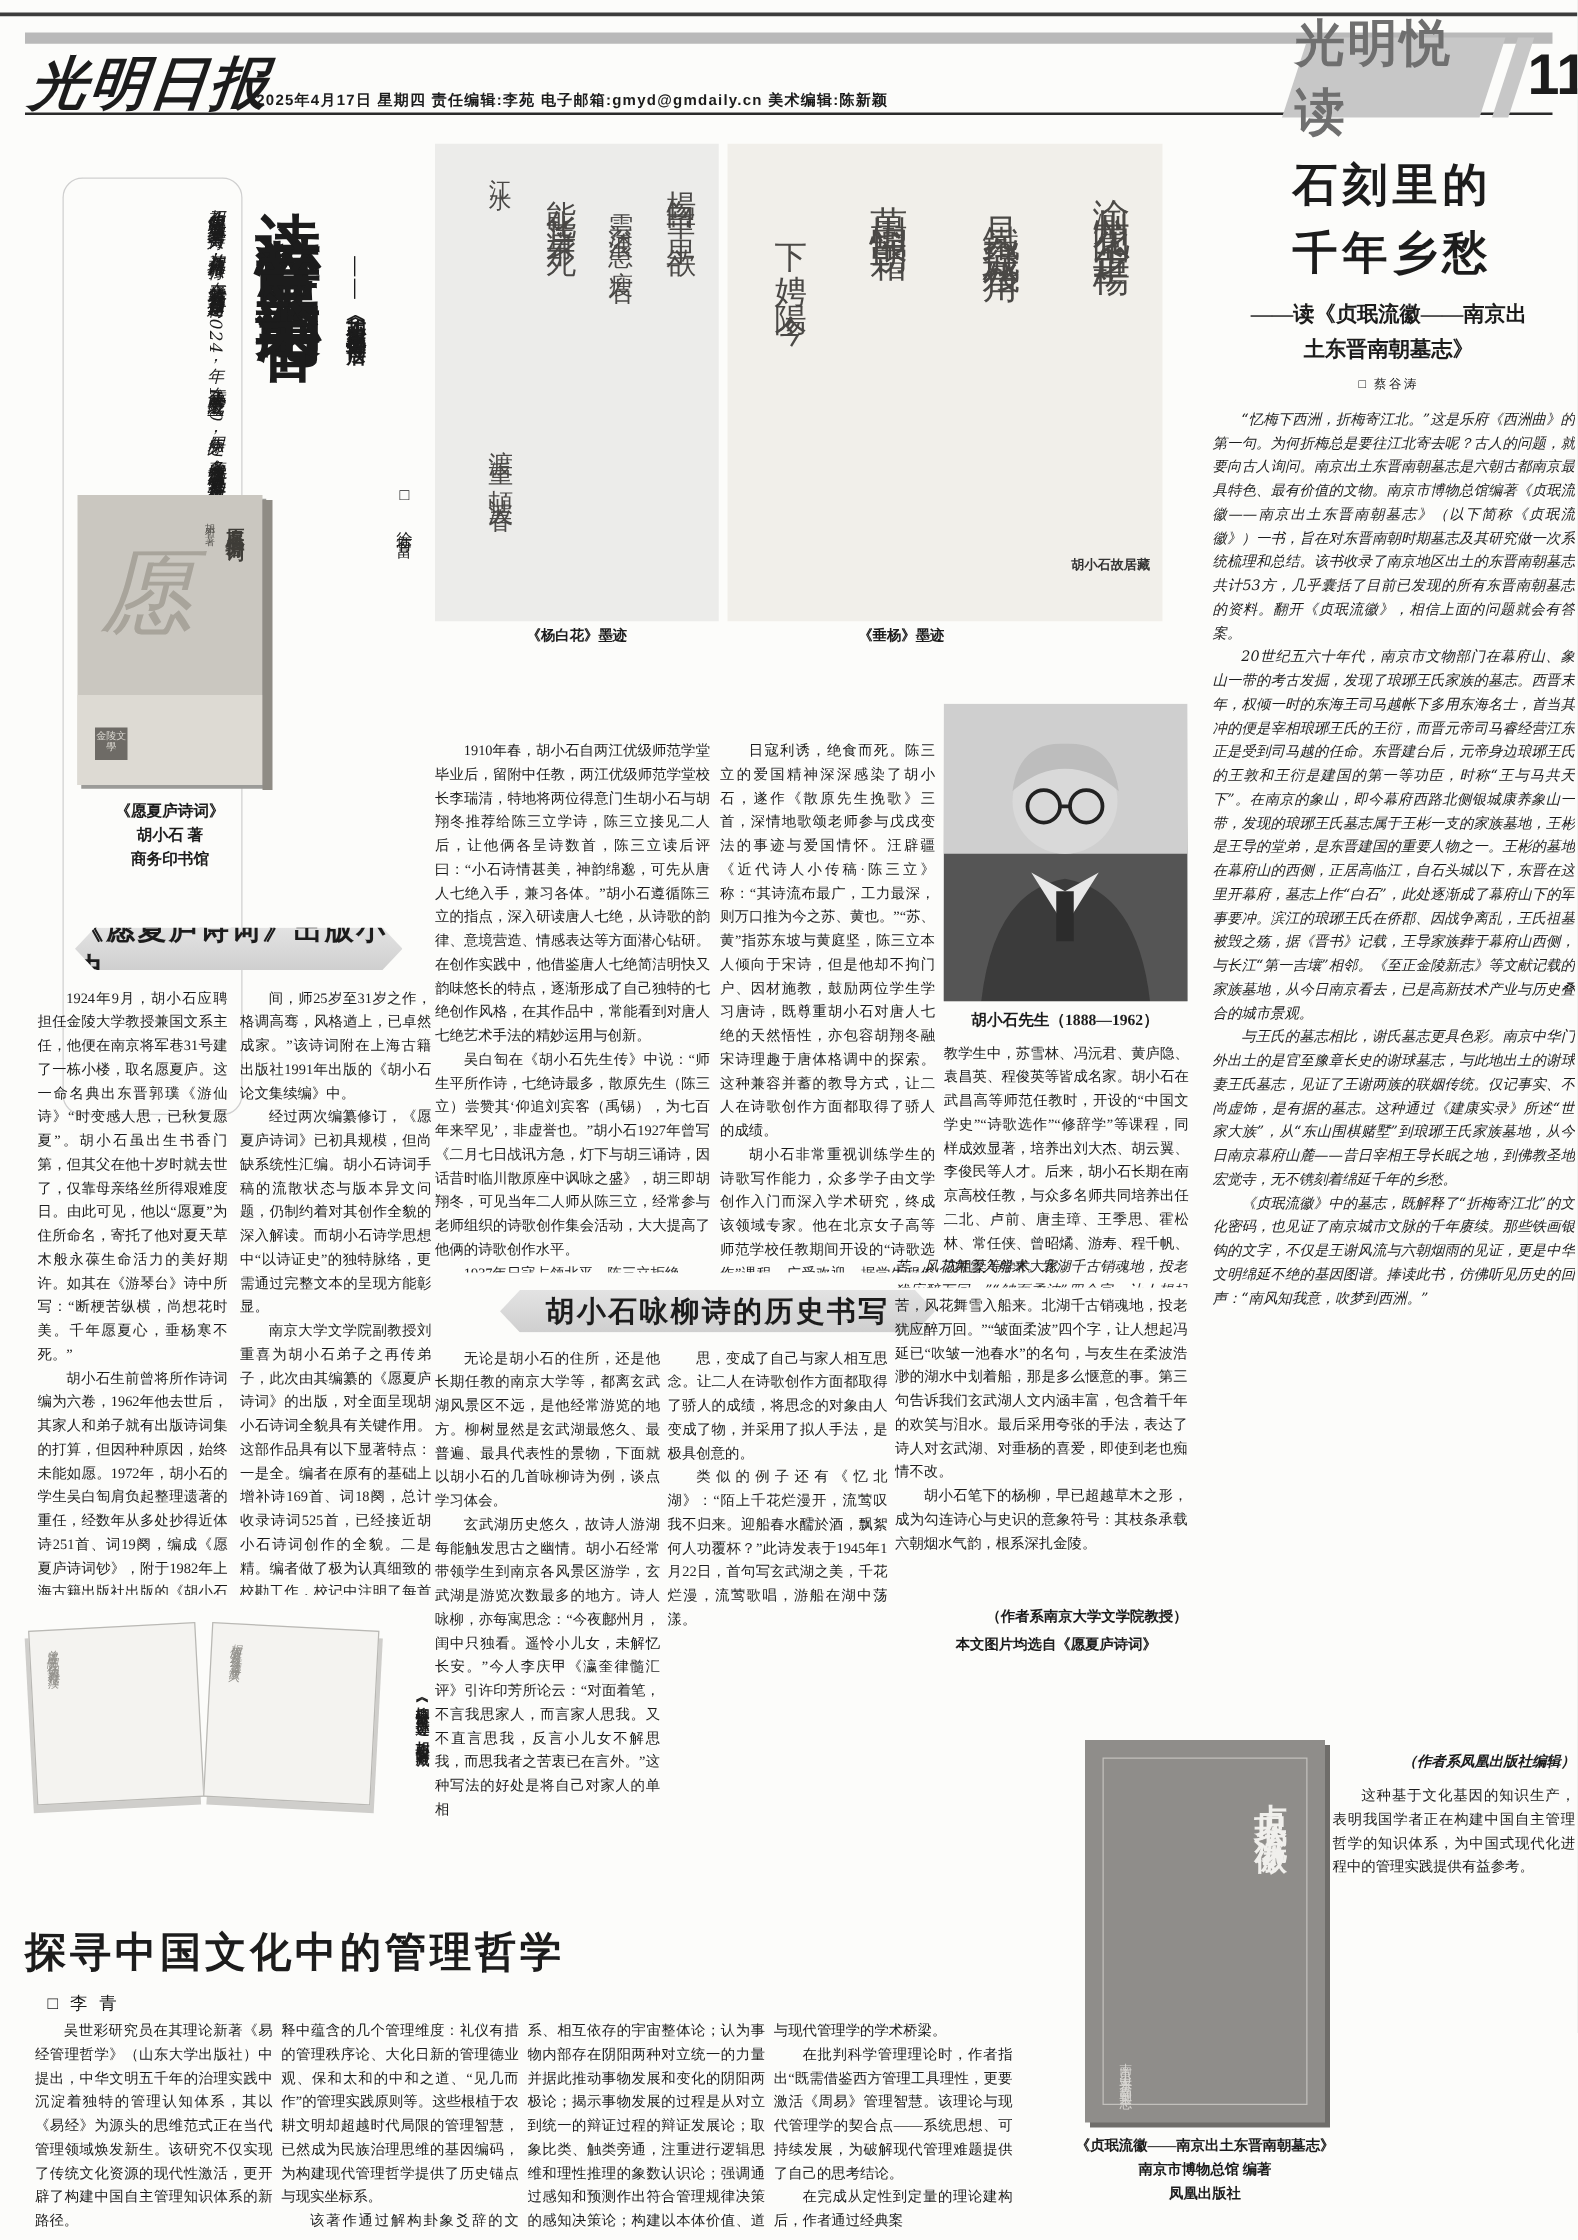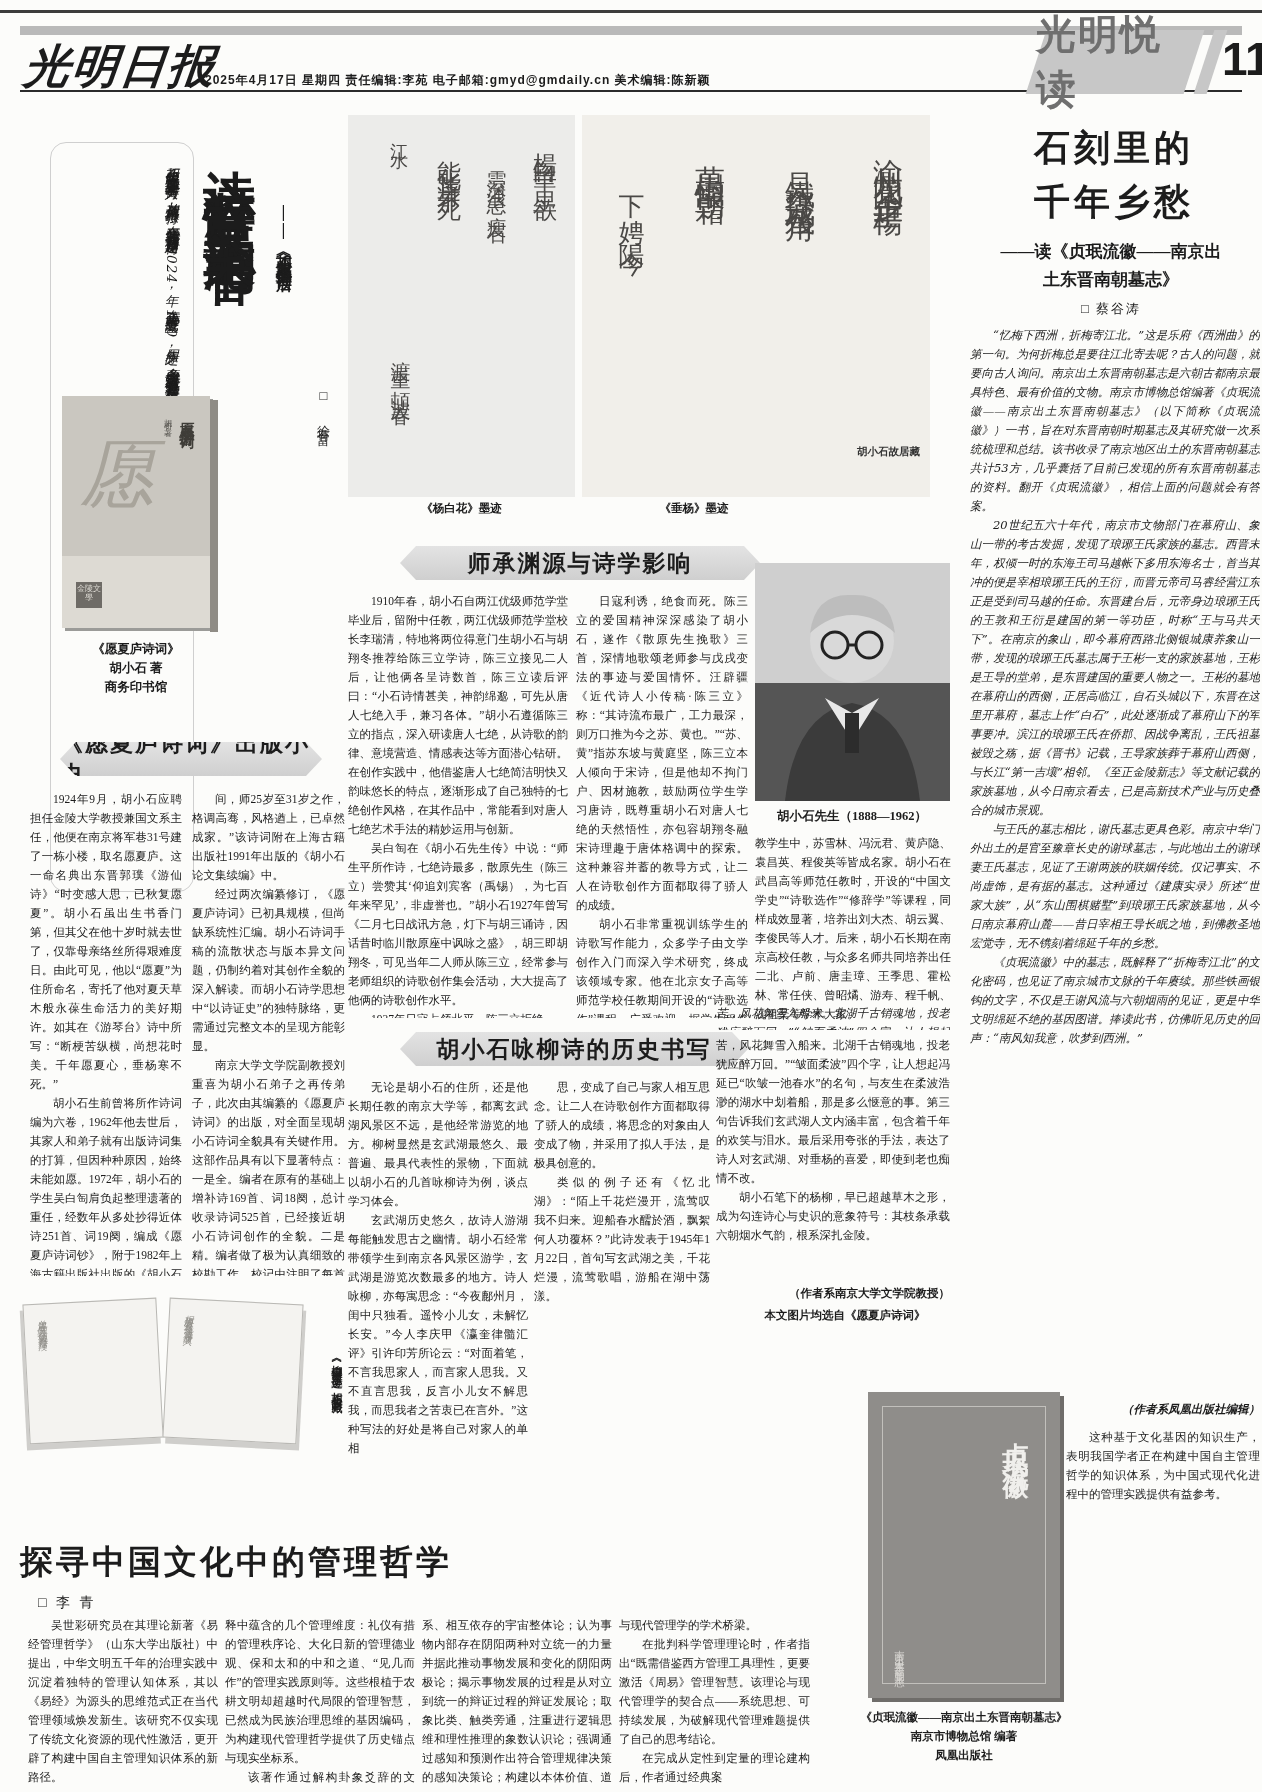--- a/index.html
+++ b/index.html
@@ -55,21 +55,21 @@
   .portrait{left:755px;top:563px;width:195px;height:238px;background:linear-gradient(#e7e7e7,#bdbdbd 35%,#5c5c5c 75%,#3f3f3f);overflow:hidden;}
   
   .openbook{left:22px;top:1283px;width:282px;height:178px;}
   .page-l,.page-r{position:absolute;top:18px;width:132px;height:138px;background:#f4f3f0;border:1px solid #b9b8b4;}
   .page-l{left:4px;transform:rotate(-3deg);box-shadow:-3px 6px 0 #cfcecb;}
   .page-r{right:4px;transform:rotate(3deg);box-shadow:3px 6px 0 #cfcecb;}
   .squig{writing-mode:vertical-rl;font-size:9px;color:#6a6862;letter-spacing:2px;opacity:.7;font-style:italic;}
   
   .r-title{font-size:36px;font-weight:bold;text-align:center;letter-spacing:4px;line-height:52px;}
   .r-sub{font-size:17px;font-weight:bold;text-align:center;line-height:28px;}
-  .r-byline{font-size:13px;text-align:center;letter-spacing:2px;}
+  .r-byline{font-size:10px;text-align:center;letter-spacing:2px;}
   .attr{text-align:right;font-weight:bold;}
   .cover2{left:868px;top:1392px;width:192px;height:306px;background:#8f8d8a;box-shadow:4px 4px 0 #6f6d6a;}
   .cover2 .inner{position:absolute;left:14px;top:14px;right:14px;bottom:14px;border:1px solid #c2c0bc;}
   .cover2 .t{position:absolute;right:26px;top:30px;writing-mode:vertical-rl;font-size:26px;color:#f0efec;
              letter-spacing:10px;font-weight:bold;font-family:"DejaVu Serif",serif;}
   .cover2 .s{position:absolute;left:24px;bottom:26px;writing-mode:vertical-rl;font-size:10px;color:#d8d6d2;letter-spacing:3px;}
   
   .b-title{font-size:33px;font-weight:bold;letter-spacing:3px;font-family:"Liberation Sans",sans-serif;}
   .b-byline{font-size:14px;letter-spacing:3px;margin-left:16px;}
 </style>
@@ -139,25 +139,22 @@
     <div class="col" style="position:absolute;right:160px;top:230px;height:140px;font-size:20px;">渡重 頓波春</div>
   </div>
   <div class="abs callig second" style="left:582px;top:115px;width:348px;height:382px;">
     <div class="col" style="position:absolute;right:22px;top:20px;height:345px;font-size:30px;">渝州花園少垂楊</div>
     <div class="col" style="position:absolute;right:110px;top:34px;height:330px;font-size:30px;">見鐵甕城殘角</div>
     <div class="col" style="position:absolute;right:200px;top:26px;height:330px;font-size:30px;">萬樹悵朝霜</div>
     <div class="col" style="position:absolute;right:280px;top:60px;height:280px;font-size:26px;">下 娉 陽今</div>
     <div class="credit-sm" style="position:absolute;right:10px;top:330px;">胡小石故居藏</div>
   </div>
   <div class="abs caption" style="left:348px;top:501px;width:227px;font-size:11.5px;">《杨白花》墨迹</div>
-  <div class="abs caption" style="left:579px;top:501px;width:230px;font-size:11.5px;">《垂杨》墨迹</div>
-
-  <div class="abs sec-banner" style="left:400px;top:546px;width:360px;height:34px;">
-    <span>师承渊源与诗学影响</span>
-  </div>
+  <div class="abs caption" style="left:606px;top:501px;width:230px;font-size:11.5px;">《垂杨》墨迹</div>
+
   <div class="abs body-col" style="left:348px;top:592px;width:220px;height:426px;">
     <p>1910年春，胡小石自两江优级师范学堂毕业后，留附中任教，两江优级师范学堂校长李瑞清，特地将两位得意门生胡小石与胡翔冬推荐给陈三立学诗，陈三立接见二人后，让他俩各呈诗数首，陈三立读后评曰：“小石诗情甚美，神韵绵邈，可先从唐人七绝入手，兼习各体。”胡小石遵循陈三立的指点，深入研读唐人七绝，从诗歌的韵律、意境营造、情感表达等方面潜心钻研。在创作实践中，他借鉴唐人七绝简洁明快又韵味悠长的特点，逐渐形成了自己独特的七绝创作风格，在其作品中，常能看到对唐人七绝艺术手法的精妙运用与创新。</p>
     <p>吴白匋在《胡小石先生传》中说：“师生平所作诗，七绝诗最多，散原先生（陈三立）尝赞其‘仰追刘宾客（禹锡），为七百年来罕见’，非虚誉也。”胡小石1927年曾写《二月七日战讯方急，灯下与胡三诵诗，因话昔时临川散原座中讽咏之盛》，胡三即胡翔冬，可见当年二人师从陈三立，经常参与老师组织的诗歌创作集会活动，大大提高了他俩的诗歌创作水平。</p>
     <p>1937年日寇占领北平，陈三立拒绝</p>
   </div>
   <div class="abs body-col" style="left:576px;top:592px;width:172px;height:426px;">
     <p>日寇利诱，绝食而死。陈三立的爱国精神深深感染了胡小石，遂作《散原先生挽歌》三首，深情地歌颂老师参与戊戌变法的事迹与爱国情怀。汪辟疆《近代诗人小传稿·陈三立》称：“其诗流布最广，工力最深，则万口推为今之苏、黄也。”“苏、黄”指苏东坡与黄庭坚，陈三立本人倾向于宋诗，但是他却不拘门户、因材施教，鼓励两位学生学习唐诗，既尊重胡小石对唐人七绝的天然悟性，亦包容胡翔冬融宋诗理趣于唐体格调中的探索。这种兼容并蓄的教导方式，让二人在诗歌创作方面都取得了骄人的成绩。</p>
     <p>胡小石非常重视训练学生的诗歌写作能力，众多学子由文学创作入门而深入学术研究，终成该领域专家。他在北京女子高等师范学校任教期间开设的“诗歌选作”课程，广受欢迎。据学生程俊英回忆，“因为胡老师突出唐诗，尤崇李、杜”“同学们受胡老师的启发，大家都读了不少唐诗，写了不少诗，发表在《文艺观摩录》中”。这篇回忆文章末署“一九八年冬挥泪书于上海华东师大”，印证了深厚的师生情谊。在胡小石所</p>
   </div>
 

